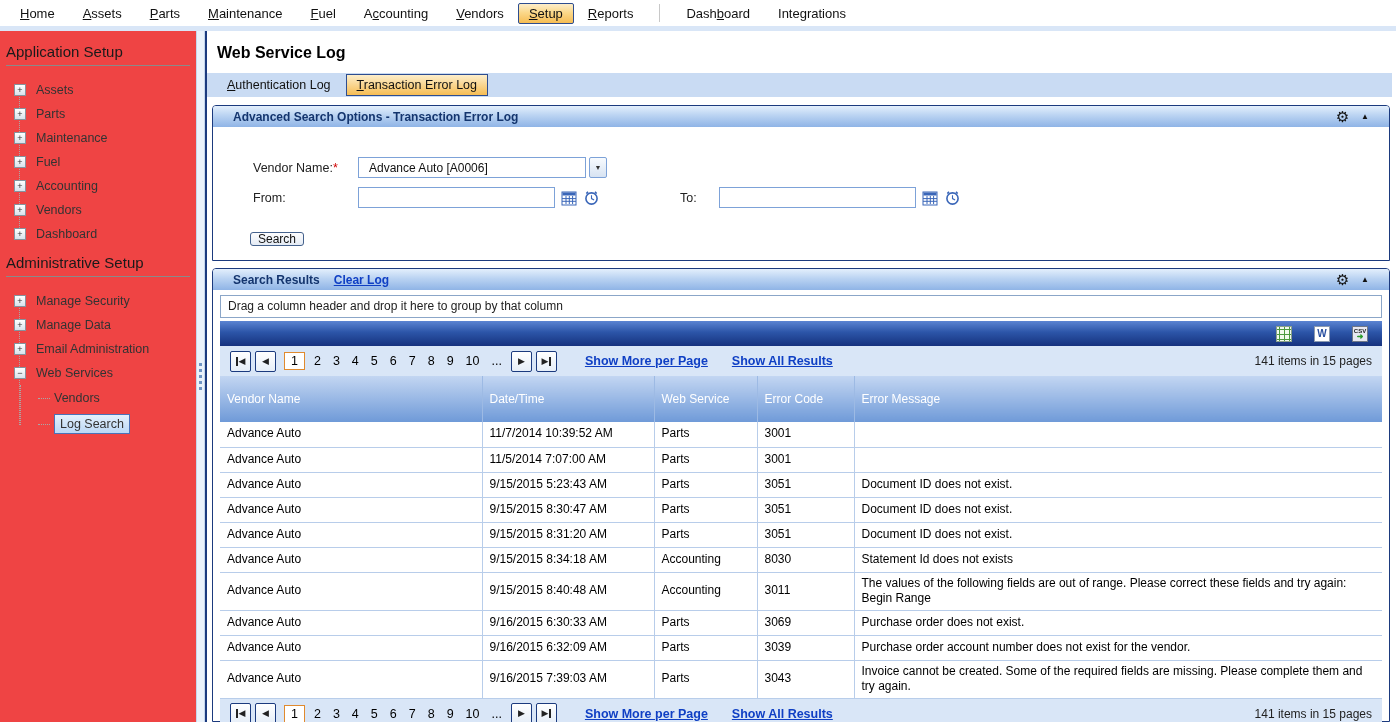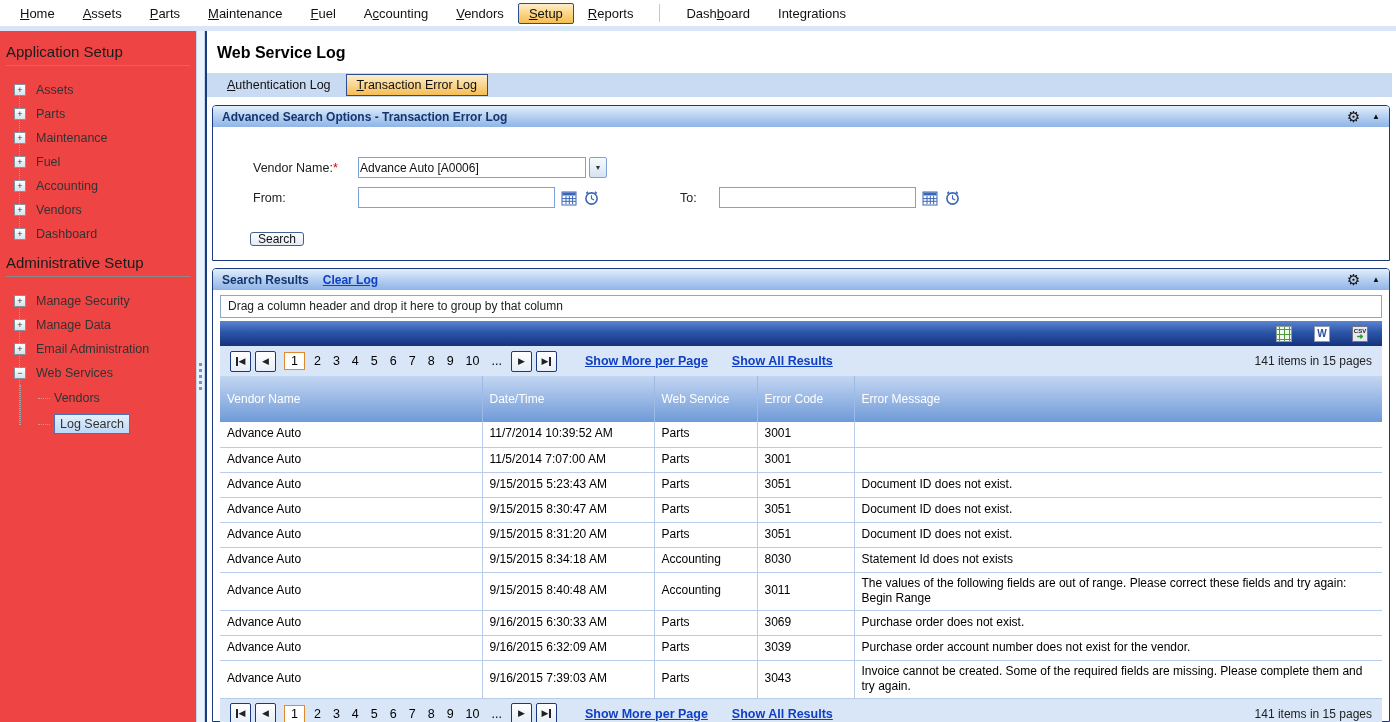--- a/index.html
+++ b/index.html
@@ -42,34 +42,34 @@
 
   
   .main { flex:1; min-width:0; display:flex; flex-direction:column; background:#fff; padding:0 4px 0 0; }
   .page-title { font-size:16px; font-weight:bold; color:#000; margin:13px 0 11px 10px; }
   .tabstrip { height:24px; background:#c9dbf3; display:flex; align-items:center; padding-left:8px; flex:none; }
   .tab { font-size:12.5px; color:#111; padding:4px 12px; white-space:nowrap; }
   .tab u { text-decoration:underline; }
   .tab.active { background:linear-gradient(#fdeecb,#f6bd54); border:1px solid #2e4d8f; padding:3px 10px; margin:0 3px; }
 
   .panel { margin:8px 2px 0 5px; border:1px solid #1b3a7e; border-radius:4px 4px 0 0; background:#fff; }
-  .panel-header { height:21px; background:linear-gradient(#e3effc,#bad3f2 45%,#8fb4e6); border-radius:3px 3px 0 0; display:flex; align-items:center; padding:0 9px; }
+  .panel-header { height:21px; background:linear-gradient(#e3effc,#bad3f2 45%,#8fb4e6); border-radius:3px 3px 0 0; display:flex; align-items:center; padding:0 20px; }
   .panel-title { font-weight:bold; font-size:12px; color:#14356e; white-space:nowrap; }
   .ph-icons { margin-left:auto; display:flex; align-items:center; gap:12px; }
   .gear-glyph { font-size:15px; color:#111; line-height:1; }
   .collapse-glyph { font-size:8px; color:#111; line-height:1; }
 
   
   .search-body { height:133px; position:relative; font-size:12.5px; color:#222; }
   .form-row { position:absolute; display:flex; align-items:center; }
   .row-vendor { top:30px; left:40px; }
   .row-dates  { top:60px; left:40px; }
   .form-label { width:105px; flex:none; }
   .req { color:#d00000; }
-  .combo { width:228px; height:21px; border:1px solid #7da2d8; display:flex; align-items:center; padding-left:1px; font-size:12px; color:#111; background:#fff; }
+  .combo { width:228px; height:21px; border:1px solid #7da2d8; display:flex; align-items:center; padding-left:10px; font-size:12px; color:#111; background:#fff; }
   .combo-btn { width:18px; height:21px; border:1px solid #7da2d8; border-radius:2px; margin-left:3px; background:linear-gradient(#f8fbfe,#d7e3f2); display:flex; align-items:center; justify-content:center; font-size:7px; color:#333; }
   .txt { width:197px; height:21px; border:1px solid #7da2d8; background:#fff; font-family:inherit; font-size:12px; padding:0 4px; }
   .pick-icon { margin-left:6px; display:flex; }
   .to-label { margin-left:80px; margin-right:22px; }
   .btn-search { position:absolute; top:105px; left:37px; width:54px; height:14px; border:1px solid #44618c; border-radius:3px; background:linear-gradient(#fdfdfe,#e4ebf4); font-size:12px; color:#111; display:flex; align-items:center; justify-content:center; }
 
   
   .results-panel { display:flex; flex-direction:column; flex:1; min-height:0; margin-top:7px; }
   .results-header-link { margin-left:14px; font-size:12px; color:#0f3fc4; text-decoration:underline; font-weight:600; }
   .results-body { padding:5px 7px 0 7px; display:flex; flex-direction:column; flex:1; min-height:0; }

